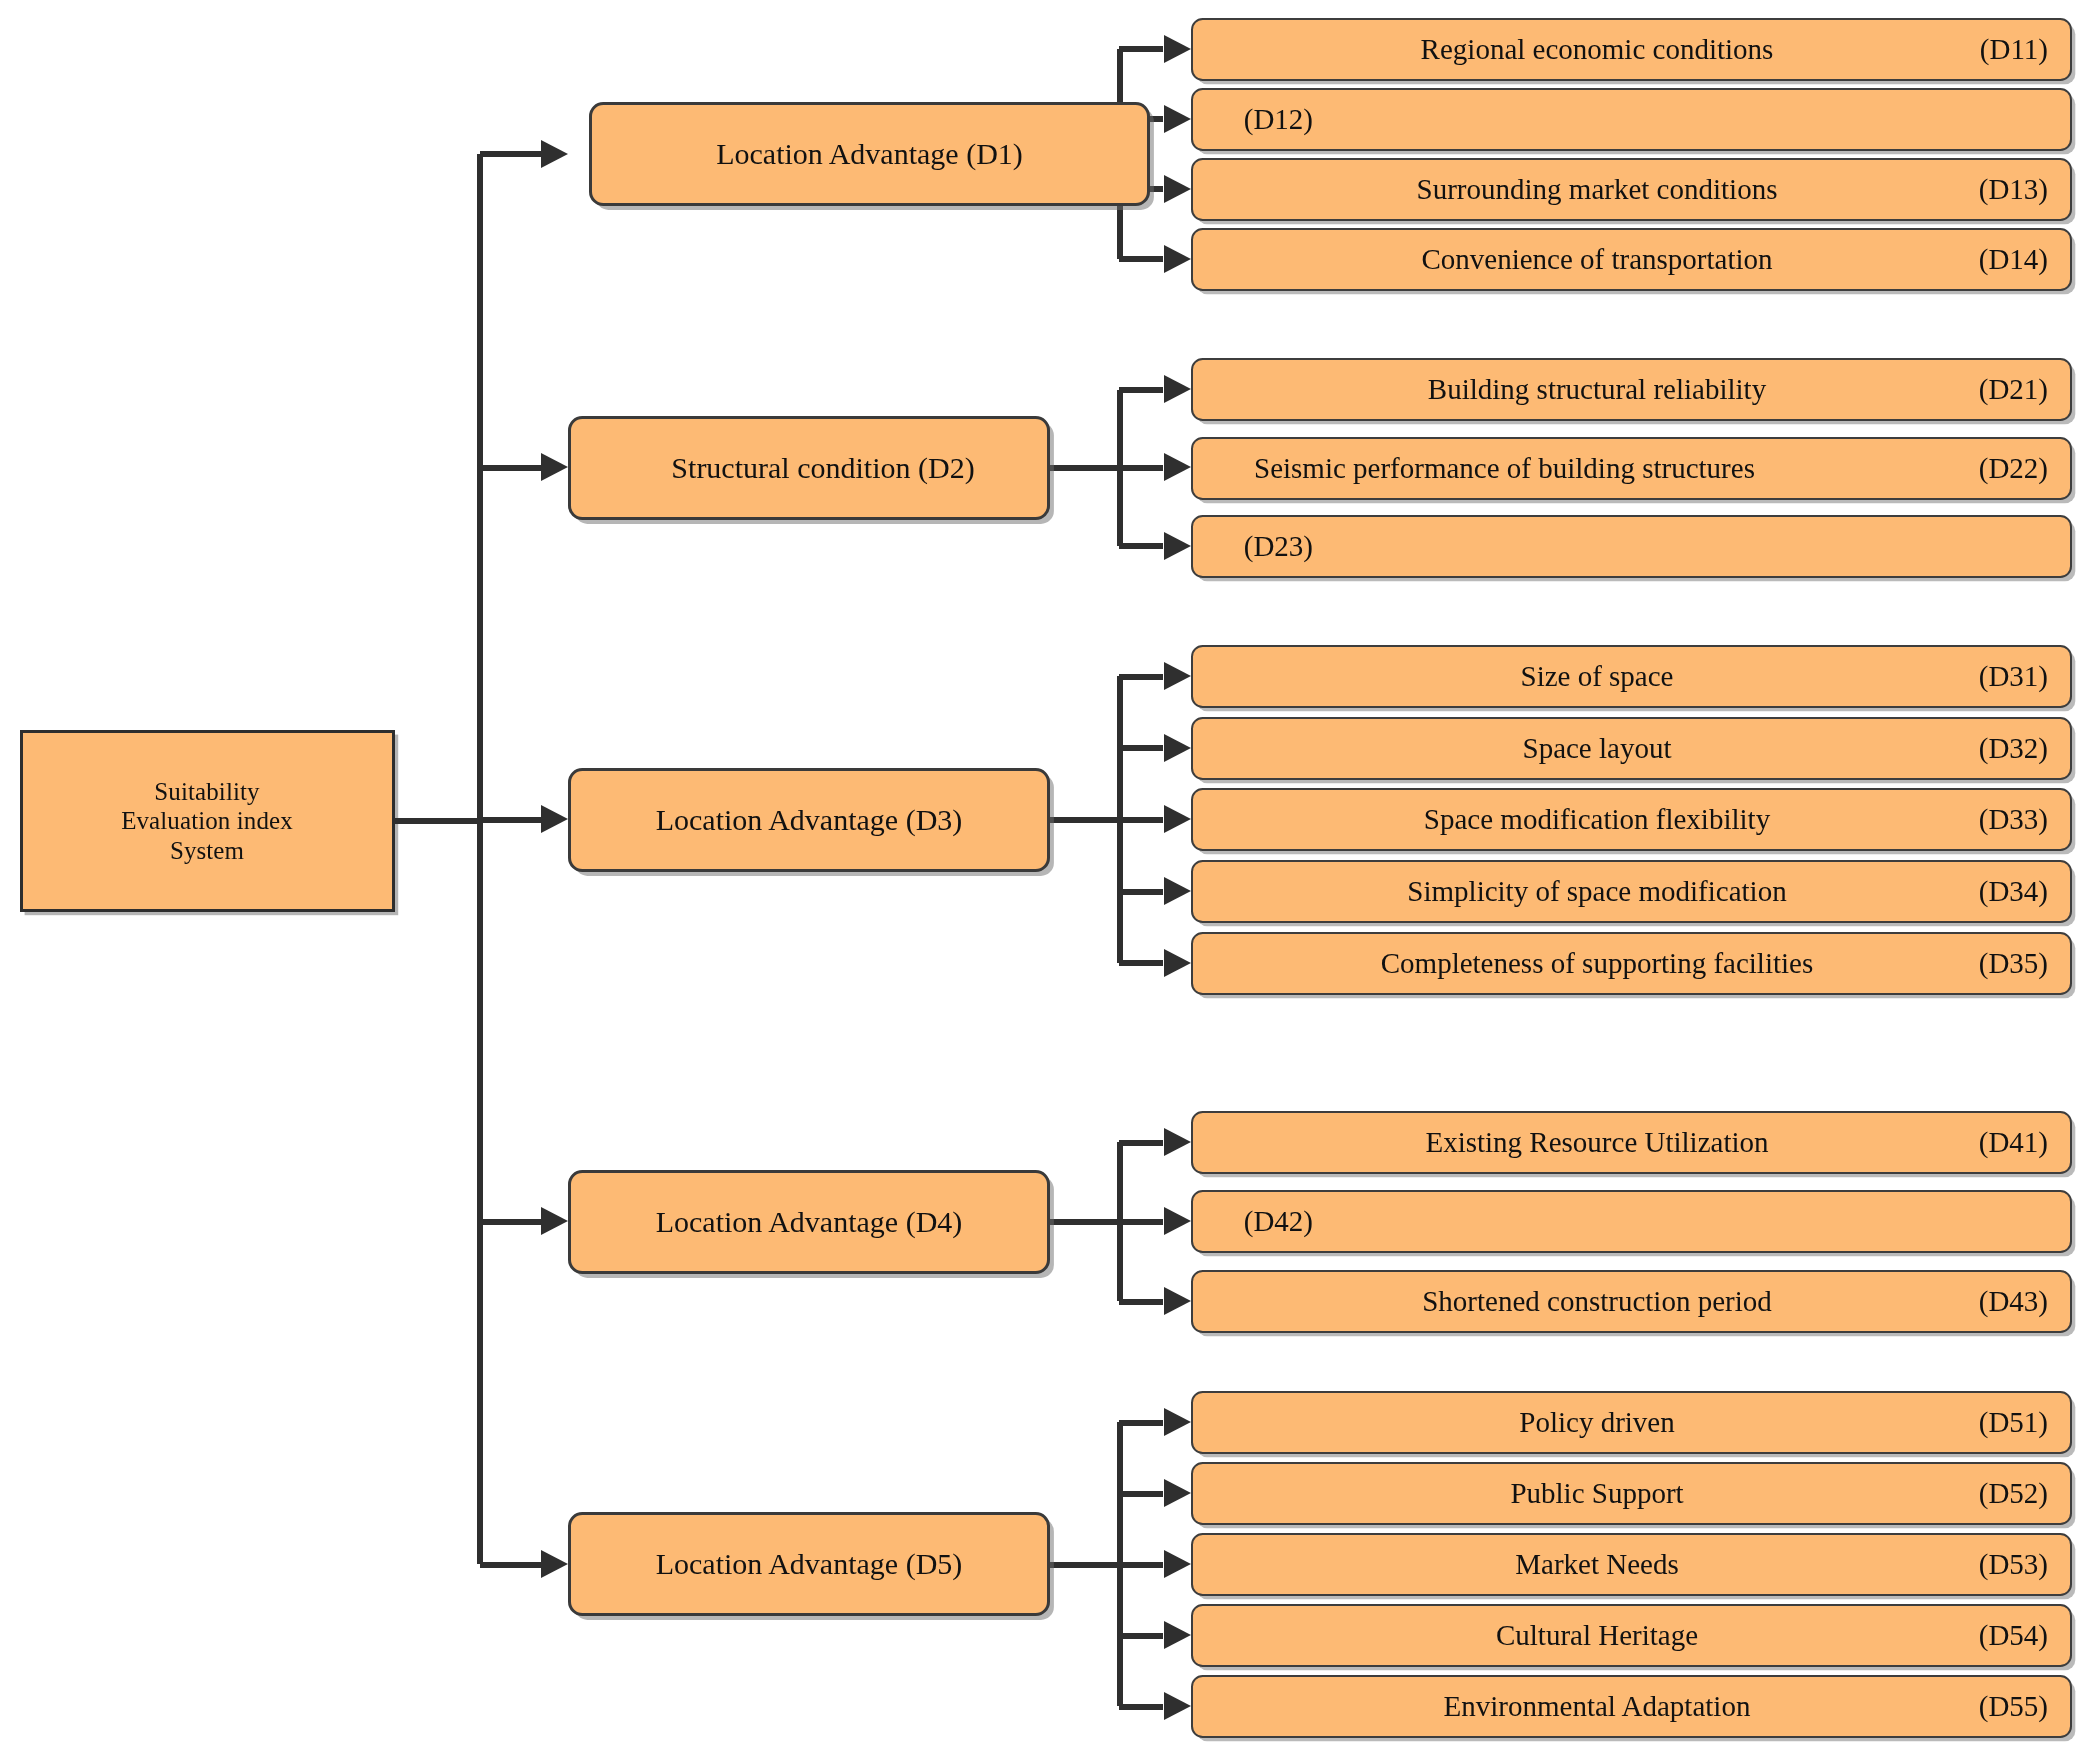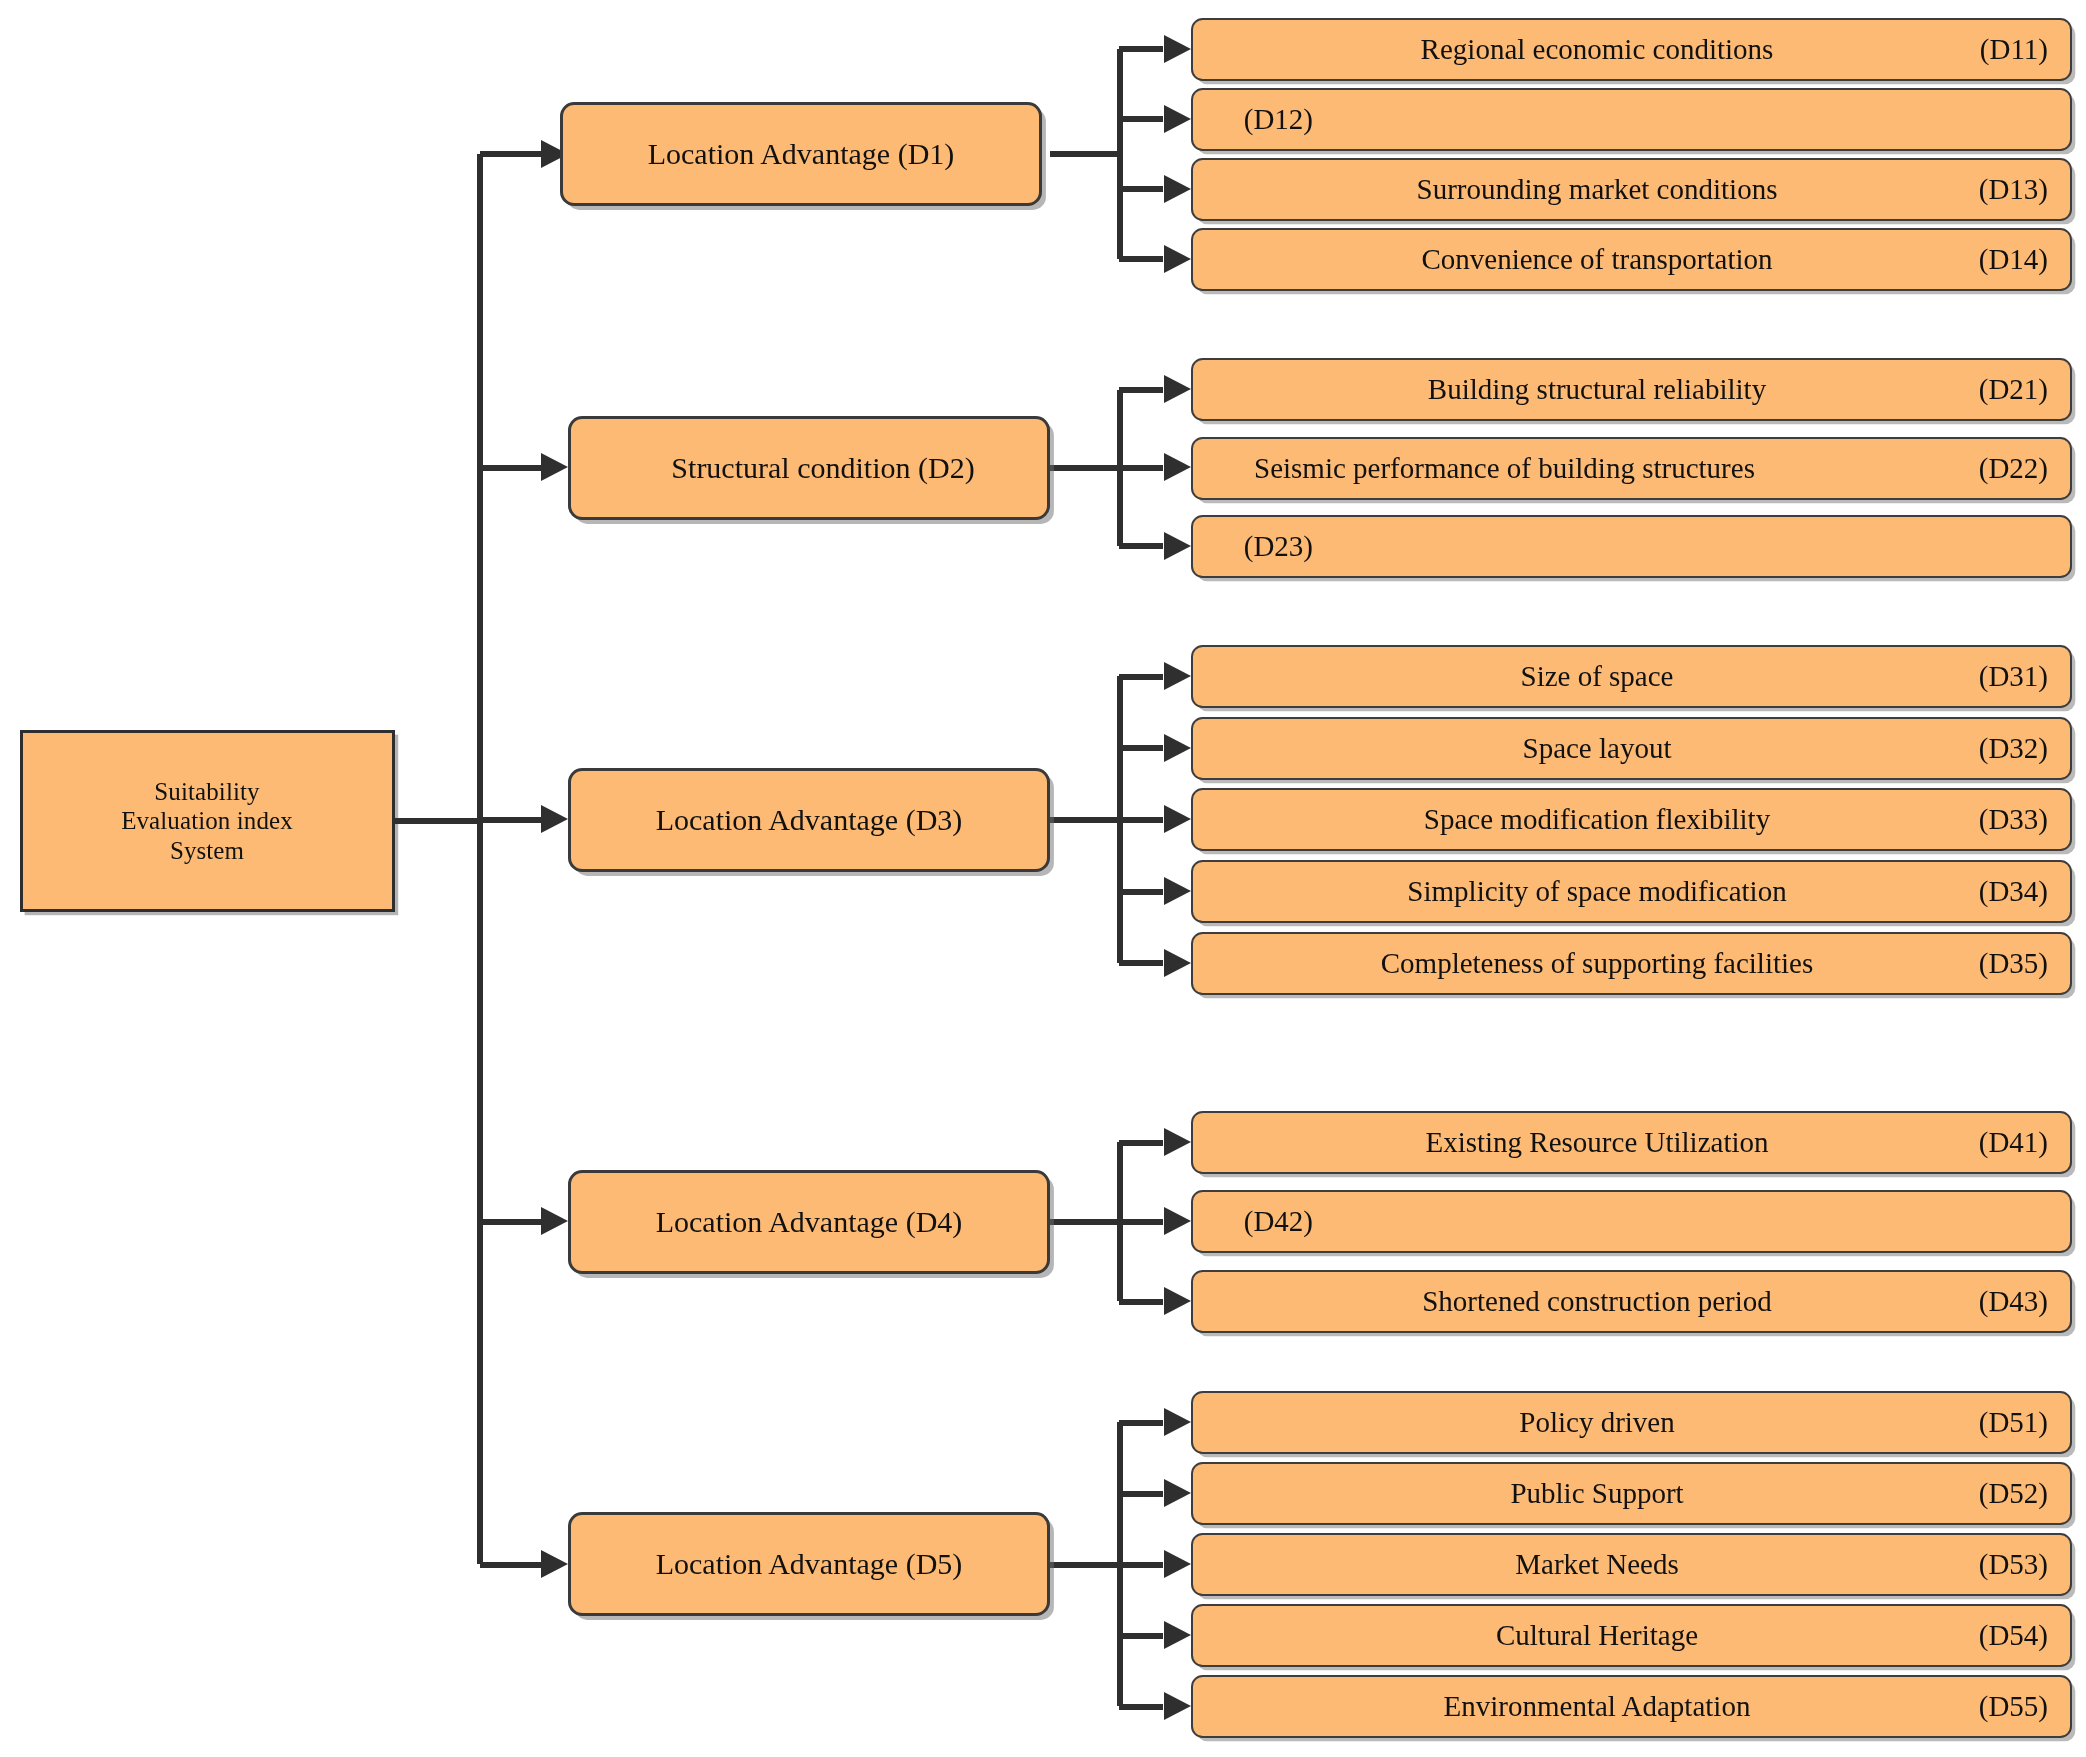--- a/index.html
+++ b/index.html
@@ -107,21 +107,21 @@
       <div class="ln h" style="left:1119px;top:1562px;width:44px;height:5.9px;"></div>
       <div class="arrow" style="left:1164px;top:1550px;"></div>
       <div class="ln h" style="left:1119px;top:1633px;width:44px;height:5.9px;"></div>
       <div class="arrow" style="left:1164px;top:1621px;"></div>
       <div class="ln h" style="left:1119px;top:1704px;width:44px;height:5.9px;"></div>
       <div class="arrow" style="left:1164px;top:1692px;"></div>
       <div class="ln h" style="left:394px;top:818px;width:89px;height:5.9px;"></div>
       <div class="ln v" style="left:477px;top:154px;width:5.9px;height:1410px;"></div>
     </div>
   <div id="nodes">
-      <div class="box mid" style="left:560px;top:102px;width:482px;height:104px;">
+      <div class="box mid" style="left:589px;top:102px;width:561px;height:104px;">
         <div class="mid-label">Location Advantage (D1)</div>
       </div>
       <div class="box leaf" style="left:1191px;top:17.6px;width:881px;height:63px;">
         <div class="leaf-inner">
           <span class="leaf-text">Regional economic conditions</span>
           <span class="leaf-code">(D11)</span>
         </div>
       </div>
       <div class="box leaf" style="left:1191px;top:88px;width:881px;height:63px;">
         <div class="leaf-inner">

